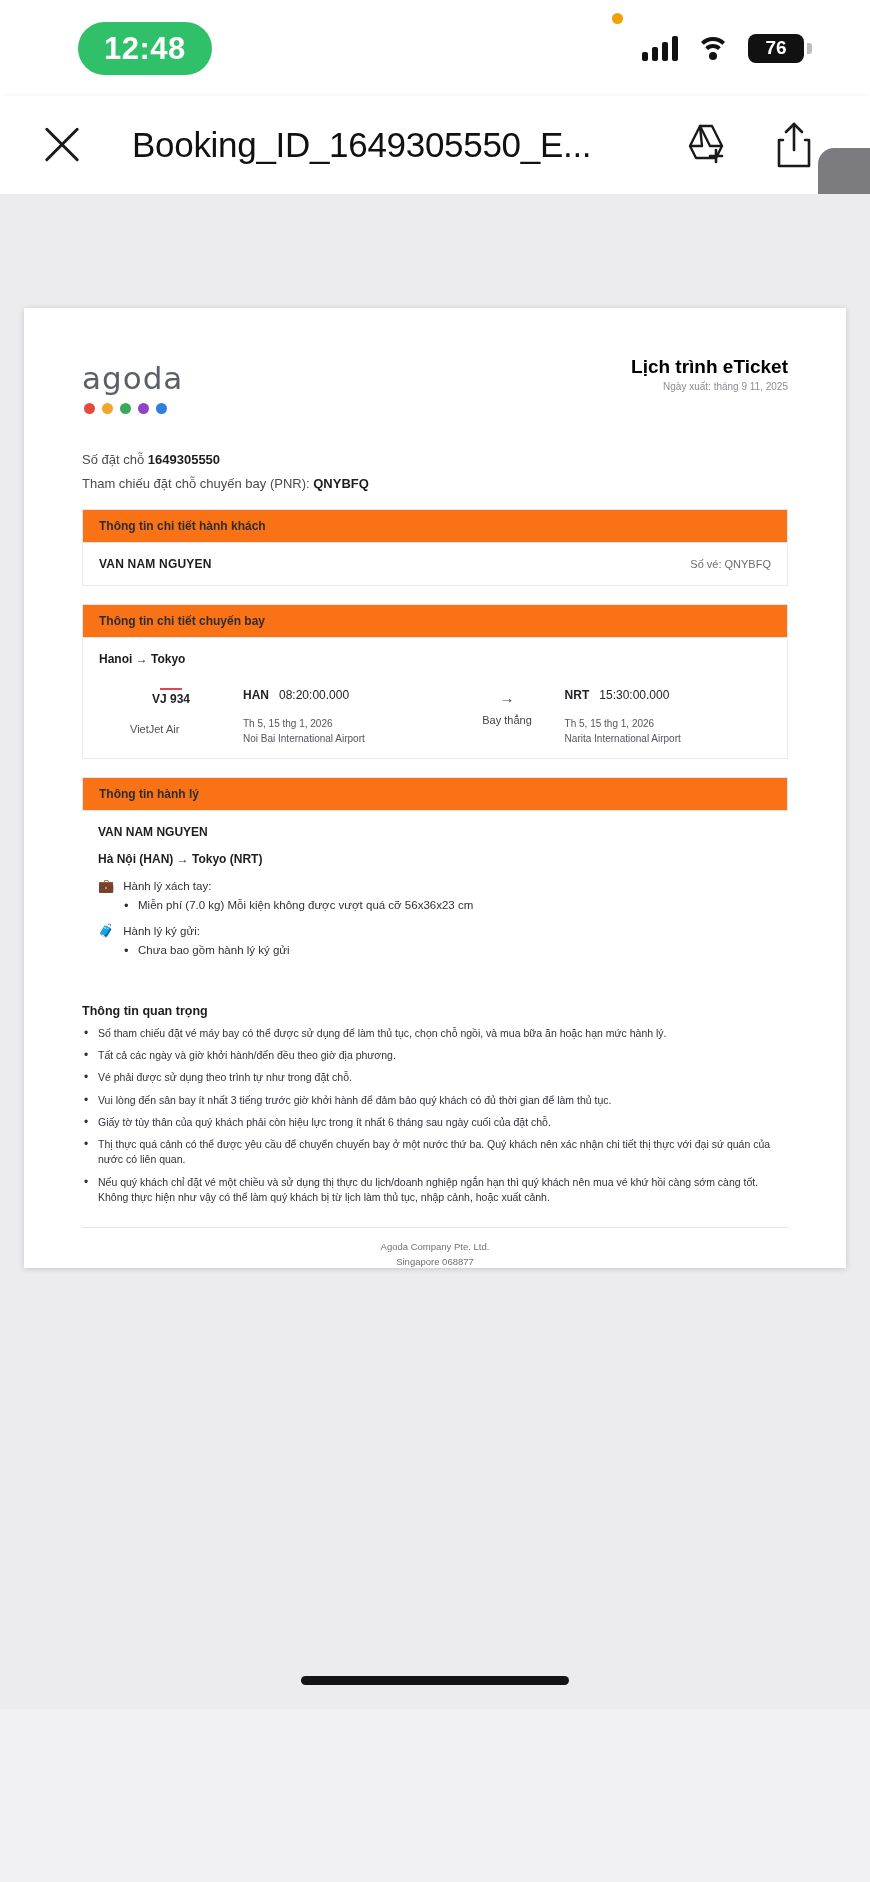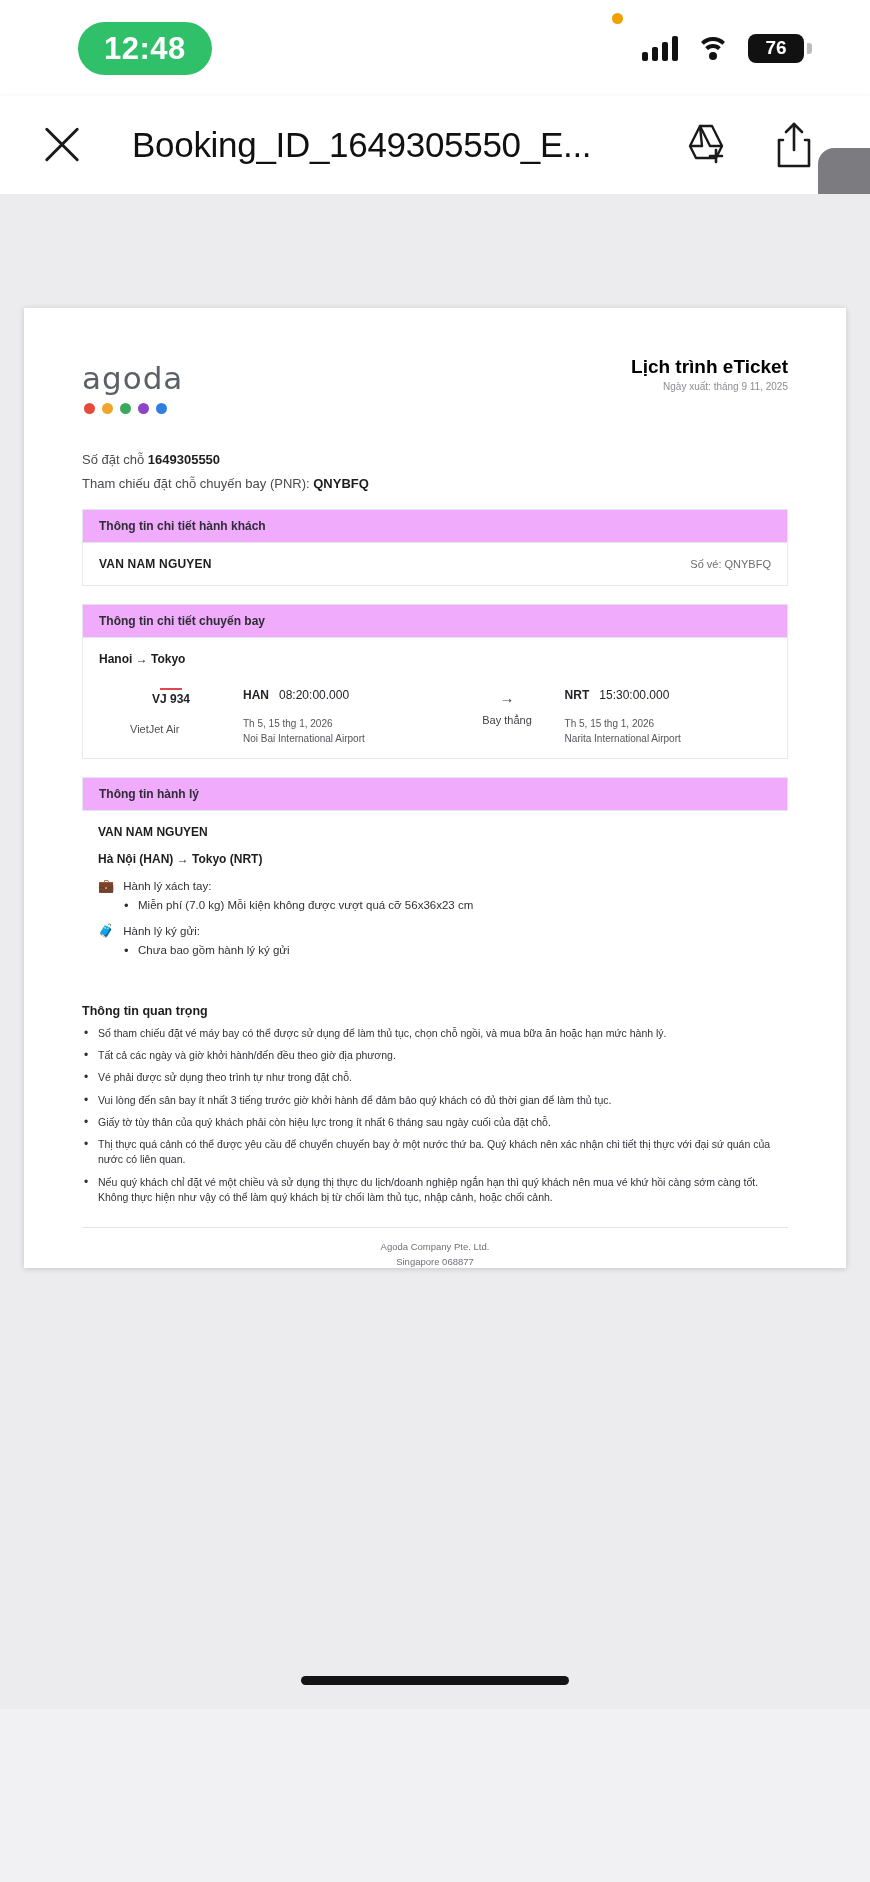--- a/index.html
+++ b/index.html
@@ -178,21 +178,21 @@
   .ticket-title { font-size: 19px; color: #000000; font-weight: bold; }
   .ticket-sub { font-size: 10px; color: #8d8d93; margin-top: 3px; }
 
   .booking-lines { margin-top: 38px; }
   .bk-line { font-size: 13px; color: #4a4a4f; margin-bottom: 9px; }
   .bk-line b { color: #1d1d1f; }
 
   
   .sec-bar {
     margin-top: 18px;
-    background: #f0abfc;
+    background: #f97316;
     border: 1px solid #e2e5ea;
     height: 34px;
     display: flex; align-items: center;
     padding-left: 16px;
     font-size: 12px;
     font-weight: bold;
     color: #2d2d33;
   }
   .sec-box {
     border: 1px solid #e7e9ed;
@@ -409,21 +409,21 @@
       </div>
 
       <div class="imp-title">Thông tin quan trọng</div>
       <div class="imp-list">
         <div class="imp-item">Số tham chiếu đặt vé máy bay có thể được sử dụng để làm thủ tục, chọn chỗ ngồi, và mua bữa ăn hoặc hạn mức hành lý.</div>
         <div class="imp-item">Tất cả các ngày và giờ khởi hành/đến đều theo giờ địa phương.</div>
         <div class="imp-item">Vé phải được sử dụng theo trình tự như trong đặt chỗ.</div>
         <div class="imp-item">Vui lòng đến sân bay ít nhất 3 tiếng trước giờ khởi hành để đảm bảo quý khách có đủ thời gian để làm thủ tục.</div>
         <div class="imp-item">Giấy tờ tùy thân của quý khách phải còn hiệu lực trong ít nhất 6 tháng sau ngày cuối của đặt chỗ.</div>
         <div class="imp-item">Thị thực quá cảnh có thể được yêu cầu để chuyển chuyến bay ở một nước thứ ba. Quý khách nên xác nhận chi tiết thị thực với đại sứ quán của nước có liên quan.</div>
-        <div class="imp-item">Nếu quý khách chỉ đặt vé một chiều và sử dụng thị thực du lịch/doanh nghiệp ngắn hạn thì quý khách nên mua vé khứ hồi càng sớm càng tốt. Không thực hiện như vậy có thể làm quý khách bị từ chối làm thủ tục, nhập cảnh, hoặc chối cảnh.</div>
+        <div class="imp-item">Nếu quý khách chỉ đặt vé một chiều và sử dụng thị thực du lịch/doanh nghiệp ngắn hạn thì quý khách nên mua vé khứ hồi càng sớm càng tốt. Không thực hiện như vậy có thể làm quý khách bị từ lịch làm thủ tục, nhập cảnh, hoặc xuất cảnh.</div>
       </div>
 
       <div class="divider"></div>
       <div class="footer">
         <div>Agoda Company Pte. Ltd.</div>
         <div>Singapore 068877</div>
       </div>
 
     </div>
   </div>

